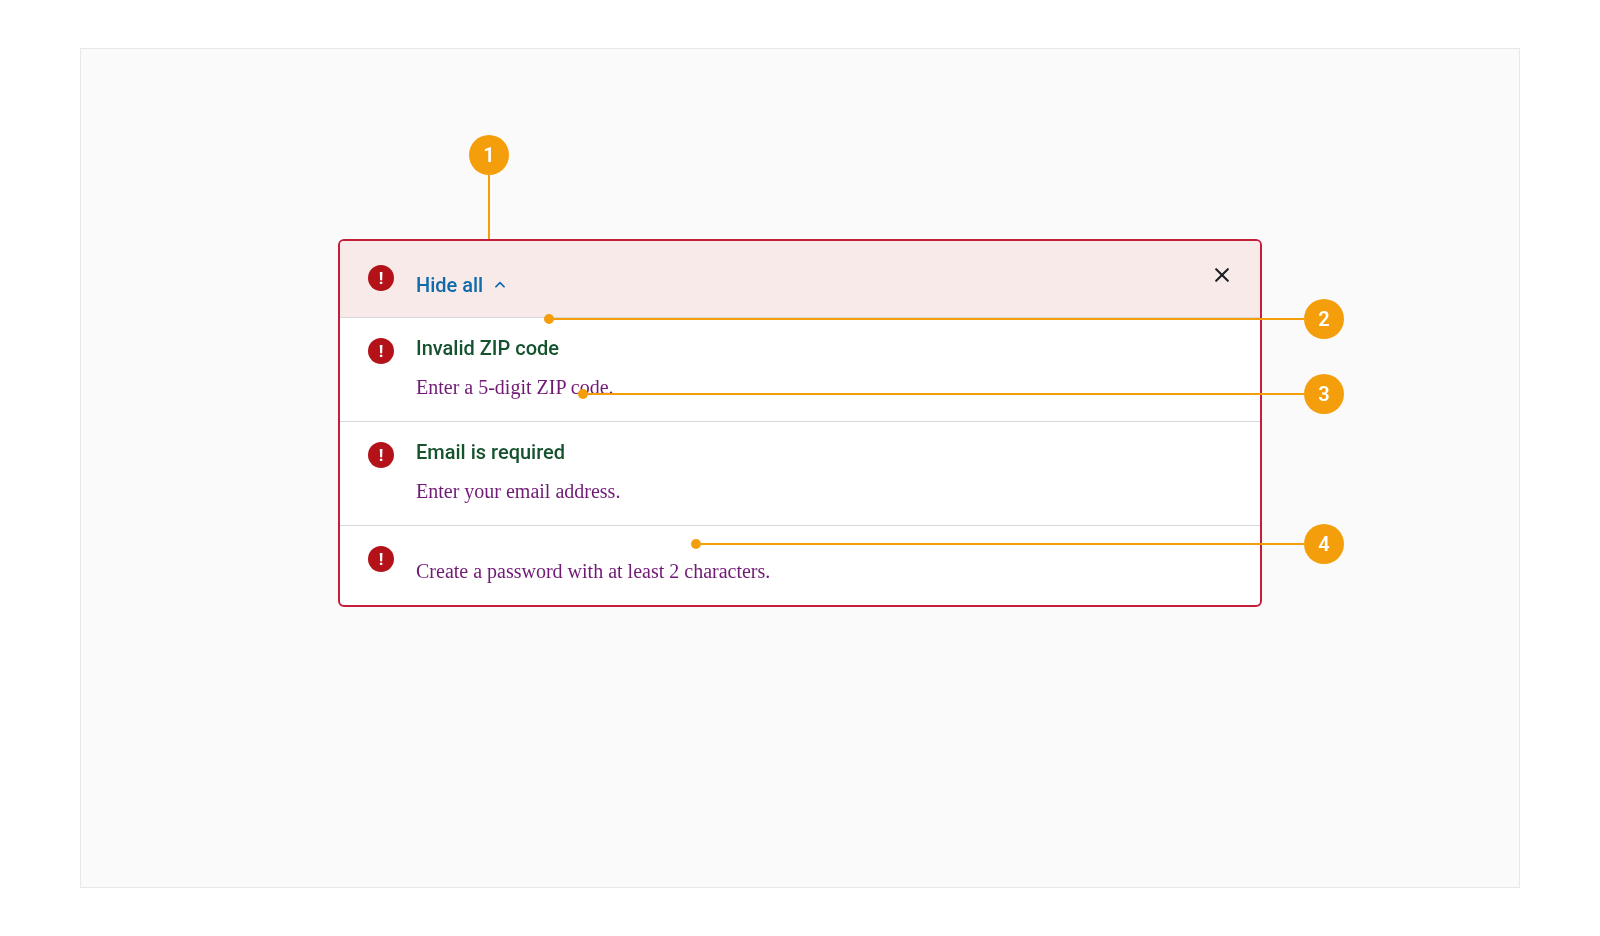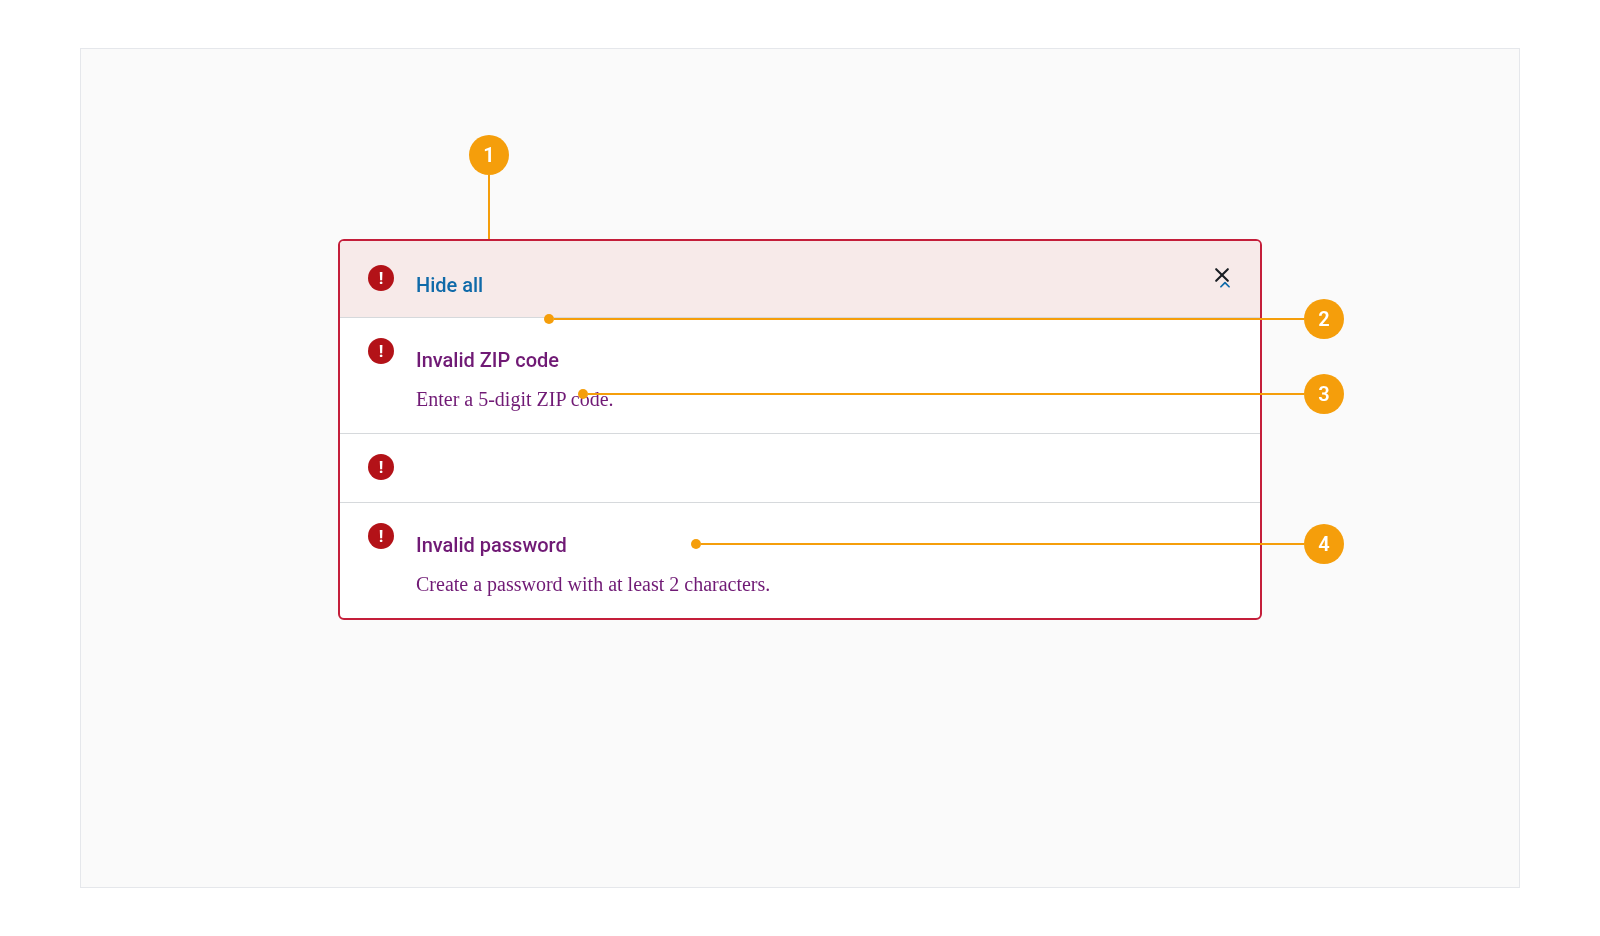--- a/index.html
+++ b/index.html
@@ -56,21 +56,20 @@
     color: #2b2f33;
   }
   .hide-row {
     margin-top: 10px;
     display: flex;
     align-items: center;
     gap: 10px;
     color: #0f6aa9;
     font-size: 20px;
     font-weight: 500;
-    justify-content: space-between;
   }
   .hide-row .chev {
     width: 14px; height: 14px;
     display: inline-flex; align-items: center; justify-content: center;
   }
   .chev svg { width: 14px; height: 14px; }
   .close-btn {
     position: absolute;
     right: 24px;
     top: 22px;
@@ -81,24 +80,23 @@
   }
   .close-btn svg { width: 20px; height: 20px; }
   .item {
     border-top: 1px solid #d6d9dc;
     padding: 18px 28px 22px 28px;
     display: flex;
     align-items: flex-start;
   }
   .item-texts { flex: 1 1 auto; }
   .item-title {
-    color: #701a75;
+    color: #14532d;
     font-size: 20px;
     font-weight: 500;
-    margin-top: 12px;
   }
   .item-body {
     margin-top: 16px;
     color: #701a75;
     font-size: 20px;
     font-family: Liberation Serif, serif;
   }
 
   
   .callout-badge {
@@ -163,26 +161,29 @@
     <div class="item">
       <div class="err-icon">!</div>
       <div class="item-texts">
         <div class="item-title">Invalid ZIP code</div>
         <div class="item-body">Enter a 5-digit ZIP code.</div>
       </div>
     </div>
 
     <div class="item">
       <div class="err-icon">!</div>
+      <div class="item-texts">
+        <div class="item-title">Email is required</div>
+        <div class="item-body">Enter your email address.</div>
+      </div>
     </div>
 
     <div class="item">
       <div class="err-icon">!</div>
       <div class="item-texts">
-        <div class="item-title">Invalid password</div>
         <div class="item-body">Create a password with at least 2 characters.</div>
       </div>
     </div>
   </div>
 
   <div class="callout-dot" style="left:463px; top:265px;"></div>
   <div class="callout-line h" style="left:473px; top:269px; width:750px;"></div>
   <div class="callout-badge" style="left:1223px; top:250px;">
       <span>2</span>
     </div>

